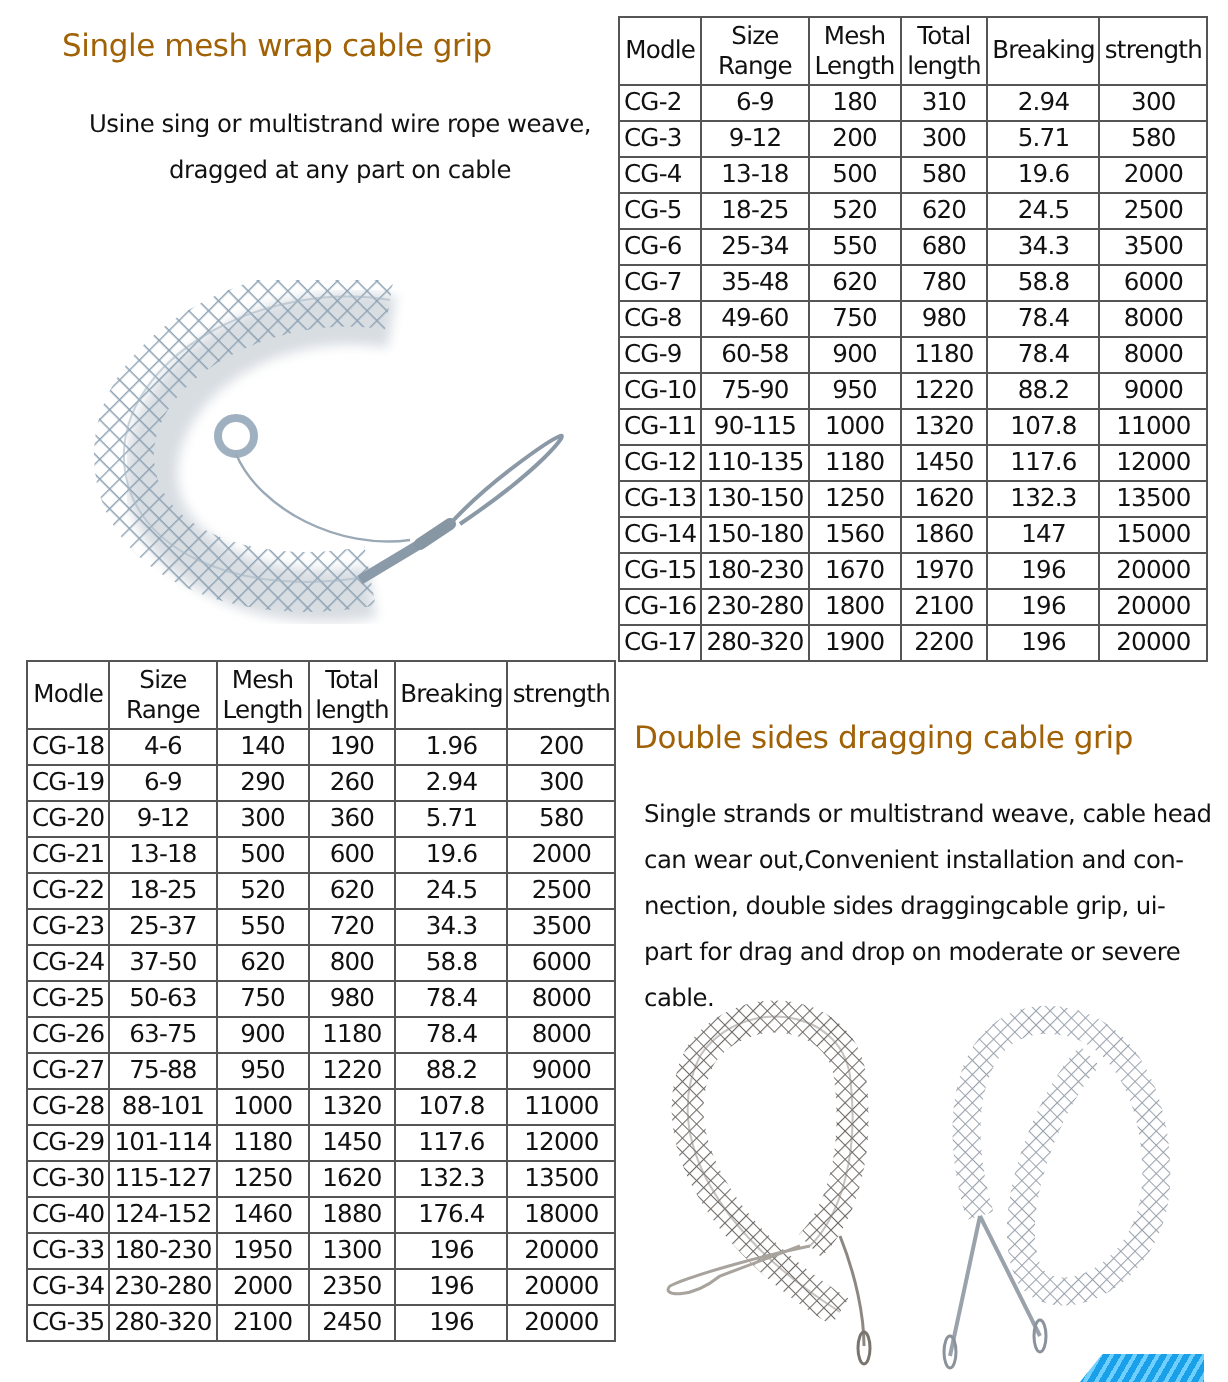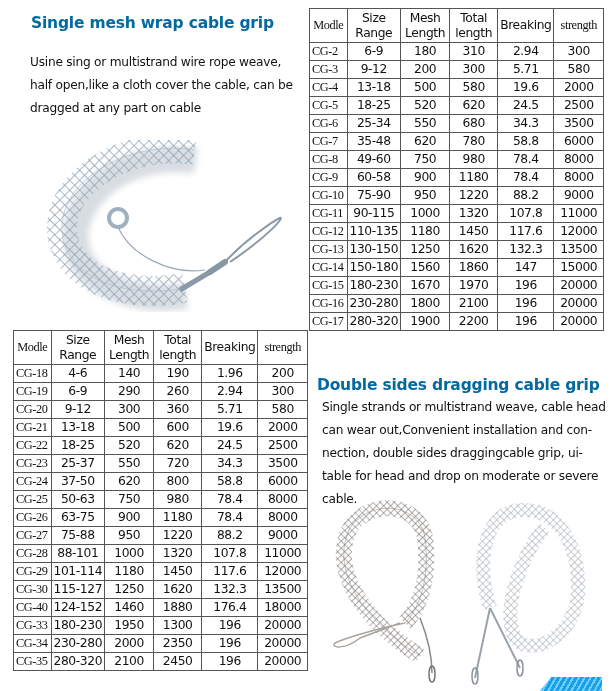--- a/index.html
+++ b/index.html
@@ -1,36 +1,35 @@
 <!DOCTYPE html>
 <html><head>
 <meta charset="utf-8">
 <style>
   html, body { margin:0; padding:0; }
   body { width:614px; height:691px; background:#ffffff; position:relative; overflow:hidden;
          font-family: "DejaVu Sans", "Liberation Sans", sans-serif; color:#111; }
-  .title { position:absolute; color:#0369a1; font-size:15.5px; letter-spacing:-0.2px; white-space:nowrap;font-weight:bold; }
+  .title { position:absolute; color:#a16207; font-size:15.5px; letter-spacing:-0.2px; white-space:nowrap; }
   .desc { position:absolute; font-size:12.2px; line-height:23px; color:#111; letter-spacing:-0.25px; }
   table.spec { position:absolute; border-collapse:collapse; font-size:12.3px; letter-spacing:-0.4px; background:#fff; }
   table.spec td { border:1px solid #555; padding:0 2px; white-space:nowrap; height:17px; line-height:15px; }
   table.spec tr.hdr td { height:33px; line-height:15px; text-align:center; }
   table.spec td.c { text-align:center; }
-  table.spec td.l { text-align:left;font-family:Liberation Serif, serif; }
+  table.spec td.l { text-align:left; }
   .img-box { position:absolute; }
   .stripe { position:absolute; right:0; bottom:0; width:62px; height:14px;
     background: repeating-linear-gradient(120deg, #19a0e8 0 3px, #6fd0ff 3px 5px);
     clip-path: polygon(18% 0, 100% 0, 100% 100%, 0 100%); }
 </style>
 </head>
 <body>
 
 <div class="title" style="left:31px; top:14px;">Single mesh wrap cable grip</div>
-<div class="desc" style="left:30px; top:51px; width:280px;">
+<div class="desc" style="left:30px; top:51px; width:280px;text-align:center;">
   <div>Usine sing or multistrand wire rope weave,</div>
-  <div>half open,like a cloth cover the cable, can be</div>
   <div>dragged at any part on cable</div>
 </div>
 
 <div class="img-box" style="left:40px; top:140px; width:250px; height:180px;" title="single mesh wrap cable grip product photo">
   <svg width="250" height="180" viewBox="0 0 250 180">
     <defs>
       <pattern id="mesh1" width="7" height="7" patternUnits="userSpaceOnUse" patternTransform="rotate(45)">
         <rect width="7" height="7" fill="none"></rect>
         <path d="M0 0 L7 0 M0 0 L0 7" stroke="#8da2b3" stroke-width="1.4"></path>
       </pattern>
@@ -370,26 +369,26 @@
         <td class="l">CG-35</td>
         <td class="c">280-320</td>
         <td class="c">2100</td>
         <td class="c">2450</td>
         <td class="c">196</td>
         <td class="c">20000</td>
       </tr>
     </tbody>
 </table>
 
-<div class="title" style="left:317px; top:376px;">Double sides dragging cable grip</div>
+<div class="title" style="left:317px; top:360px;">Double sides dragging cable grip</div>
 <div class="desc" style="left:322px; top:396px; width:290px;">
   <div>Single strands or multistrand weave, cable head</div>
   <div>can wear out,Convenient installation and con-</div>
   <div>nection, double sides draggingcable grip, ui-</div>
-  <div>table for head and drop on moderate or severe</div>
+  <div>part for drag and drop on moderate or severe</div>
   <div>cable.</div>
 </div>
 
 <div class="img-box" style="left:320px; top:498px; width:270px; height:190px;" title="double sides dragging cable grip product photos">
   <svg width="270" height="190" viewBox="0 0 270 190">
     <defs>
       <pattern id="mesh2" width="5" height="5" patternUnits="userSpaceOnUse" patternTransform="rotate(45)">
         <path d="M0 0 L5 0 M0 0 L0 5" stroke="#6f6a66" stroke-width="1.1"></path>
       </pattern>
       <pattern id="mesh3" width="5" height="5" patternUnits="userSpaceOnUse" patternTransform="rotate(45)">

